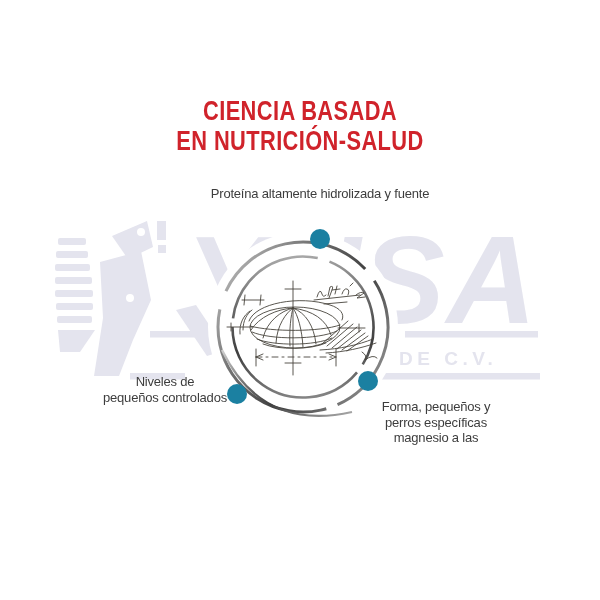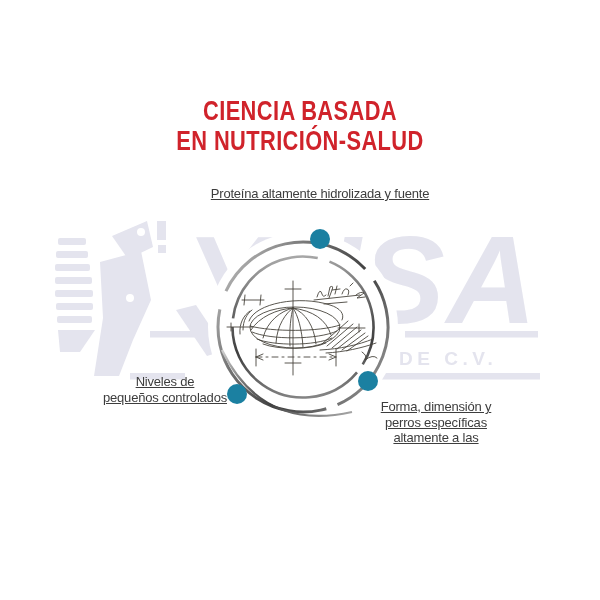--- a/index.html
+++ b/index.html
@@ -13,21 +13,20 @@
   .title {
     position:absolute; top:96px; left:0; width:600px;
     text-align:center; color:var(--title-red,#d0232b);
     font-weight:bold; font-size:28px; line-height:30px;
     transform:scaleX(0.78); letter-spacing:0.5px; white-space:nowrap;
   }
   .callout {
     position:absolute; color:var(--text-ink,#3d3d3d);
     font-size:13px; line-height:15.5px; text-align:center;
     letter-spacing:-0.2px;
-    text-decoration:underline;
   }
   .callout.top   { top:186px; left:170px; width:300px; }
   .callout.left  { top:374px; left:75px;  width:180px; }
   .callout.right { top:399px; left:346px; width:180px; }
 
   .wm { fill:var(--watermark-tint,#e4e4ee); }
   .wm text { font-family:"Liberation Sans", sans-serif; }
   .sketch path, .sketch ellipse, .sketch line {
     fill:none; stroke:var(--sketch-ink,#47443c);
     stroke-width:0.9; stroke-linecap:round;
@@ -159,18 +158,18 @@
   <div class="callout top">
     <div>Proteína altamente hidrolizada y fuente</div>
   </div>
 
   <div class="callout left">
     <div>Niveles de</div>
     <div>pequeños controlados</div>
   </div>
 
   <div class="callout right">
-    <div>Forma, dimensión y</div>
+    <div>Forma, pequeños y</div>
     <div>perros específicas</div>
-    <div>altamente a las</div>
+    <div>magnesio a las</div>
   </div>
 
 </div>
 
 </body></html>

